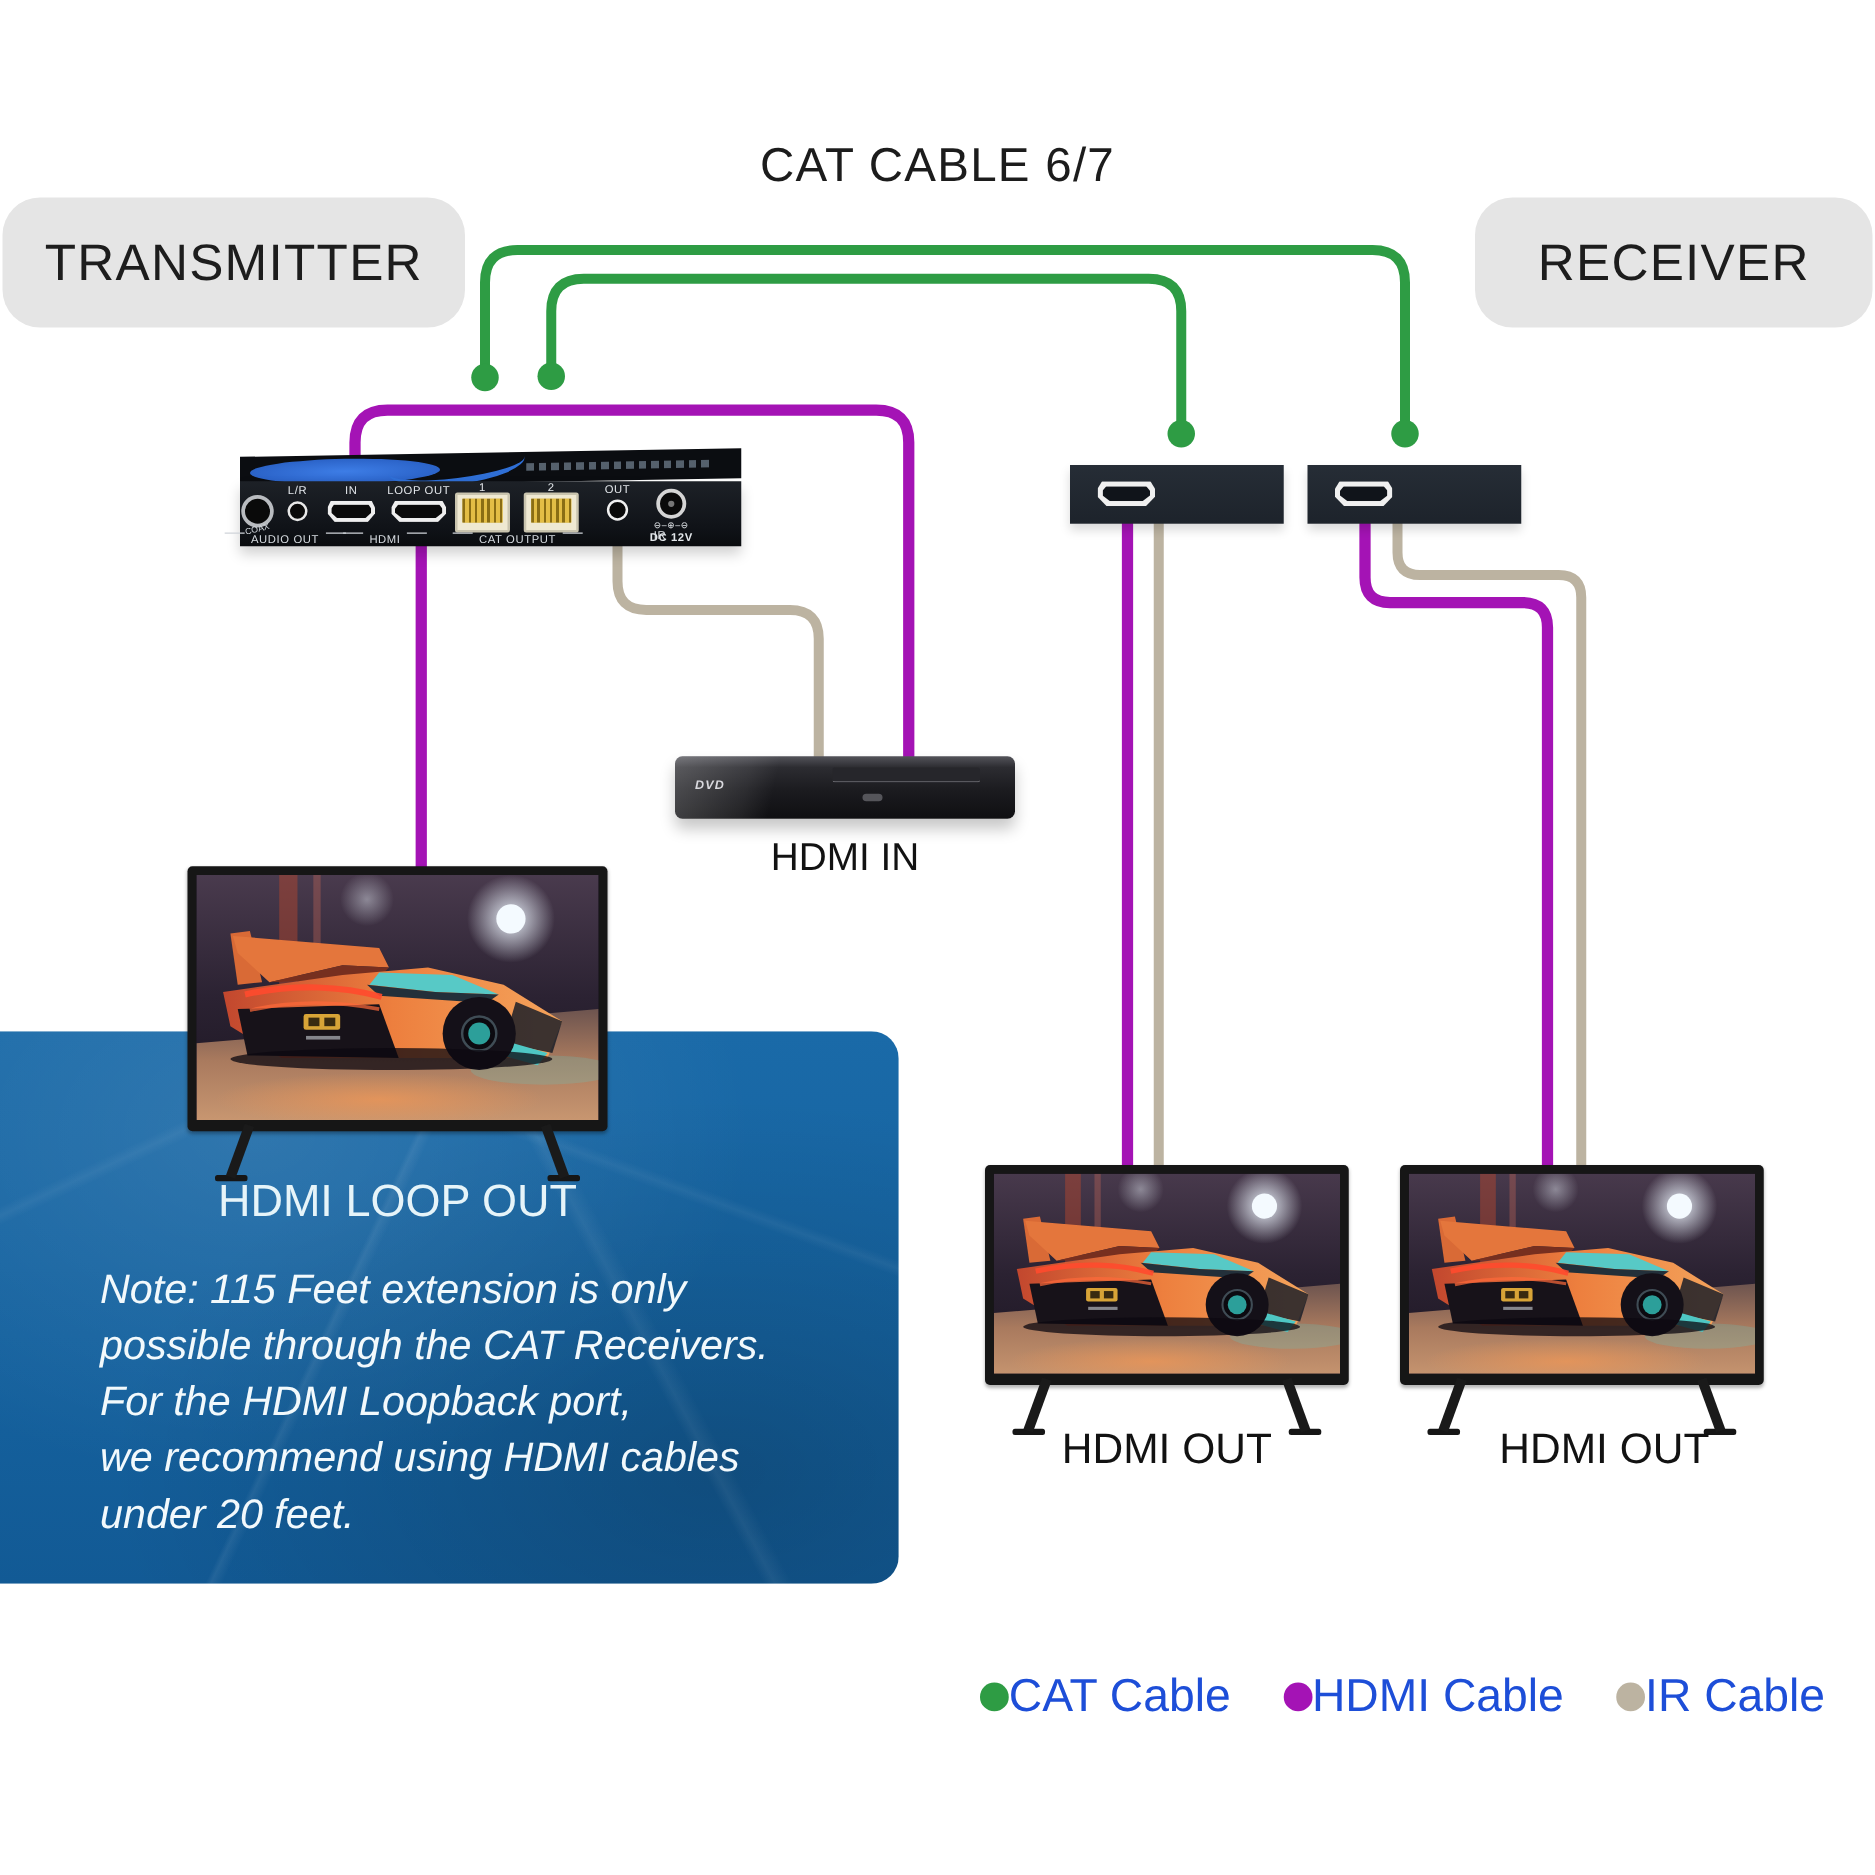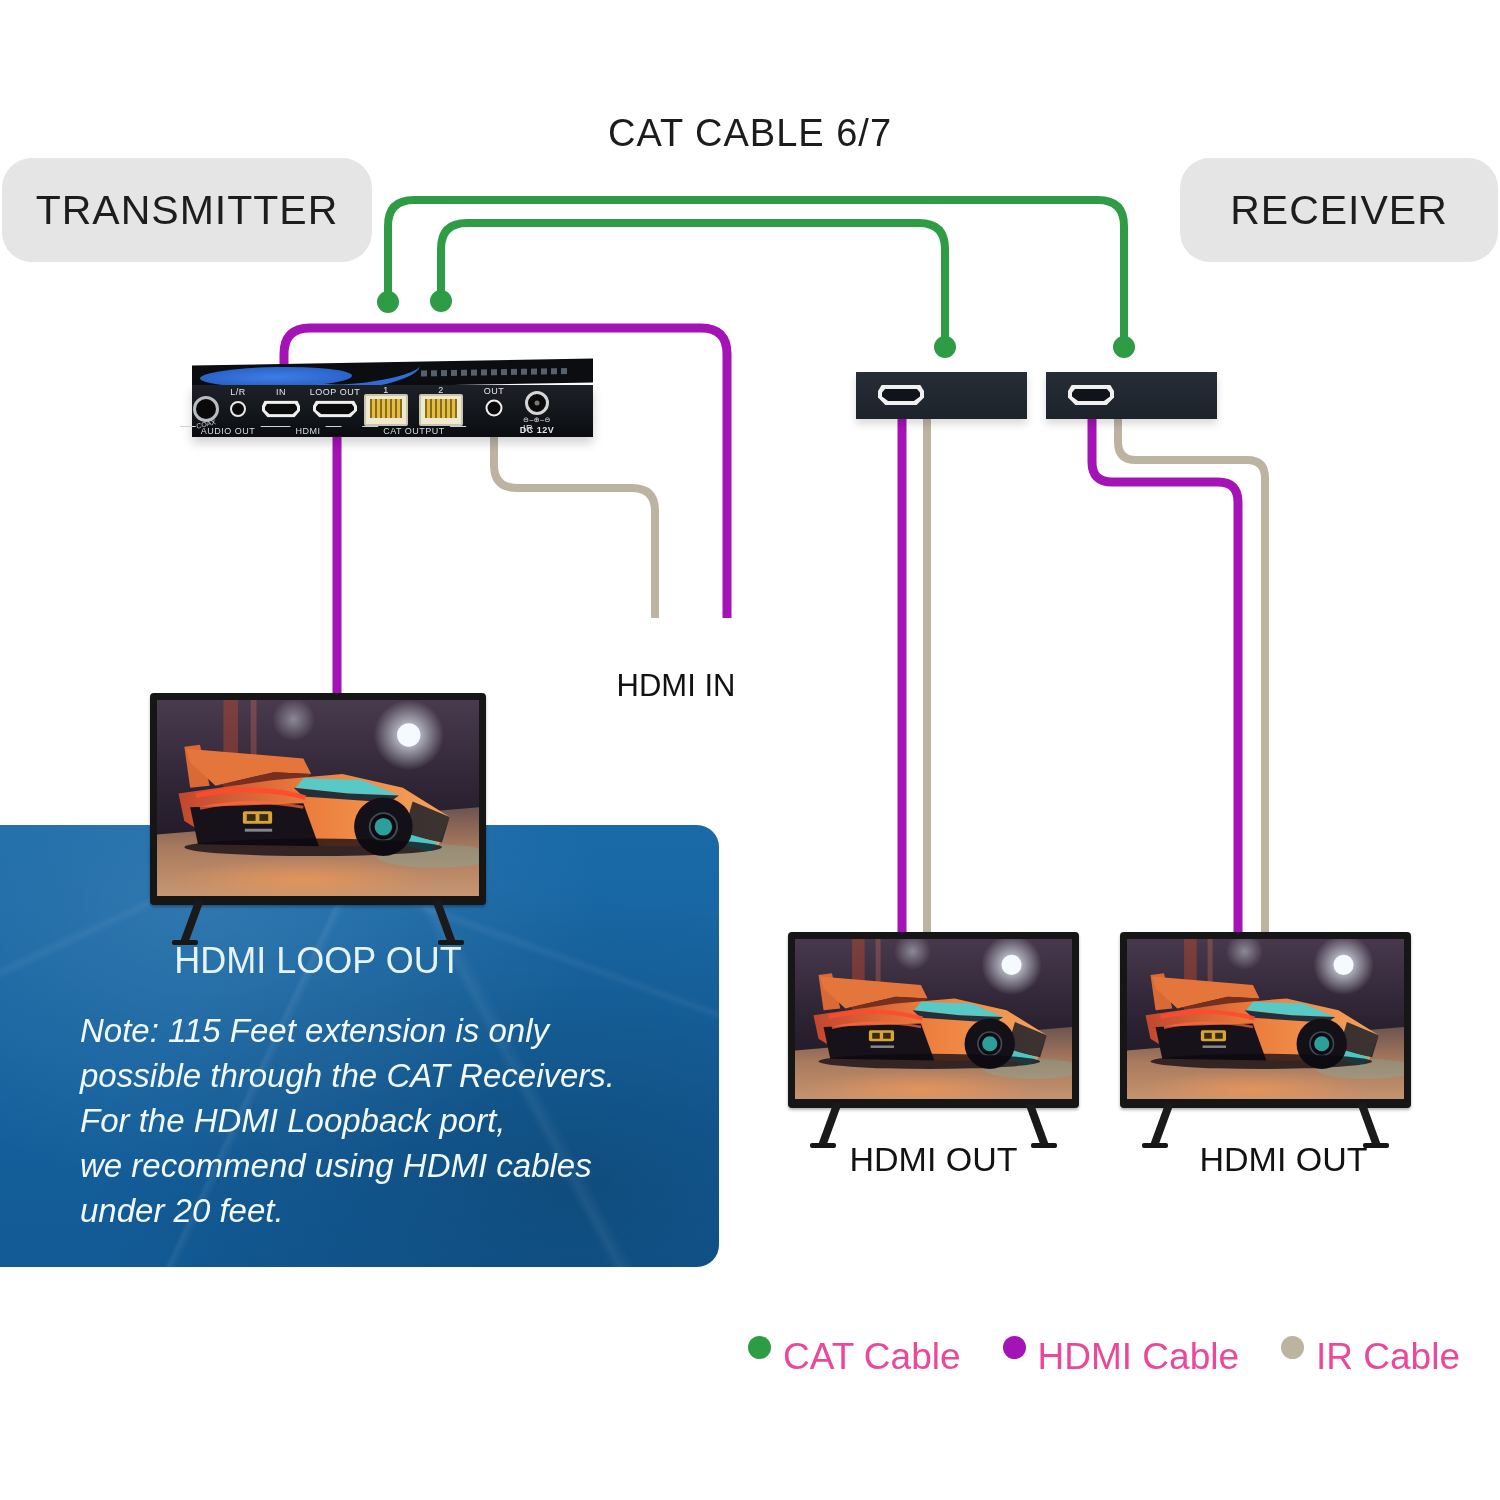--- a/index.html
+++ b/index.html
@@ -96,21 +96,21 @@
 
   
   .caption{color:#121212;text-align:center;}
   .cap-hdmi-in{left:540px;top:668px;width:272px;font-size:31px;}
   .cap-loop{left:150px;top:940px;width:336px;font-size:36px;color:#e6f4f9;}
   .cap-out1{left:788px;top:1140px;width:291px;font-size:34px;}
   .cap-out2{left:1138px;top:1140px;width:291px;font-size:34px;}
 
   
   .legend{left:700px;top:1336px;width:760px;display:flex;justify-content:flex-end;gap:42px;align-items:center;}
-  .legend-item{display:flex;gap:12px;font-size:37px;color:#ec4899;}
+  .legend-item{display:flex;align-items:center;font-size:37px;color:#1d4ed8;}
   .legend-dot{width:23px;height:23px;border-radius:50%;}
 </style>
 </head>
 <body>
 
 <div id="canvas">
 
   <svg width="0" height="0" style="position:absolute" aria-hidden="true">
     <defs>
       <linearGradient id="bgG" x1="0" y1="0" x2="0" y2="1">
@@ -245,20 +245,26 @@
     <div class="rx-hdmi">
         <span></span>
       </div>
   </div>
   <div class="abs rx-box rx2">
     <div class="rx-hdmi">
         <span></span>
       </div>
   </div>
 
+  <div class="abs dvd">
+    <div class="dvd-sheen"></div>
+    <div class="dvd-tray"></div>
+    <div class="dvd-logo">DVD</div>
+    <div class="dvd-btn"></div>
+  </div>
   <div class="abs caption cap-hdmi-in">HDMI IN</div>
 
   <div class="tv" style="left:150px;top:693px;width:336px;height:212px;">
     <div class="tv-frame"></div>
     <div class="tv-screen">
       <svg viewBox="0 0 330 205" preserveAspectRatio="xMidYMid slice">
           <use href="#car-scene"></use>
         </svg>
     </div>
     <div class="tv-foot l"></div>

